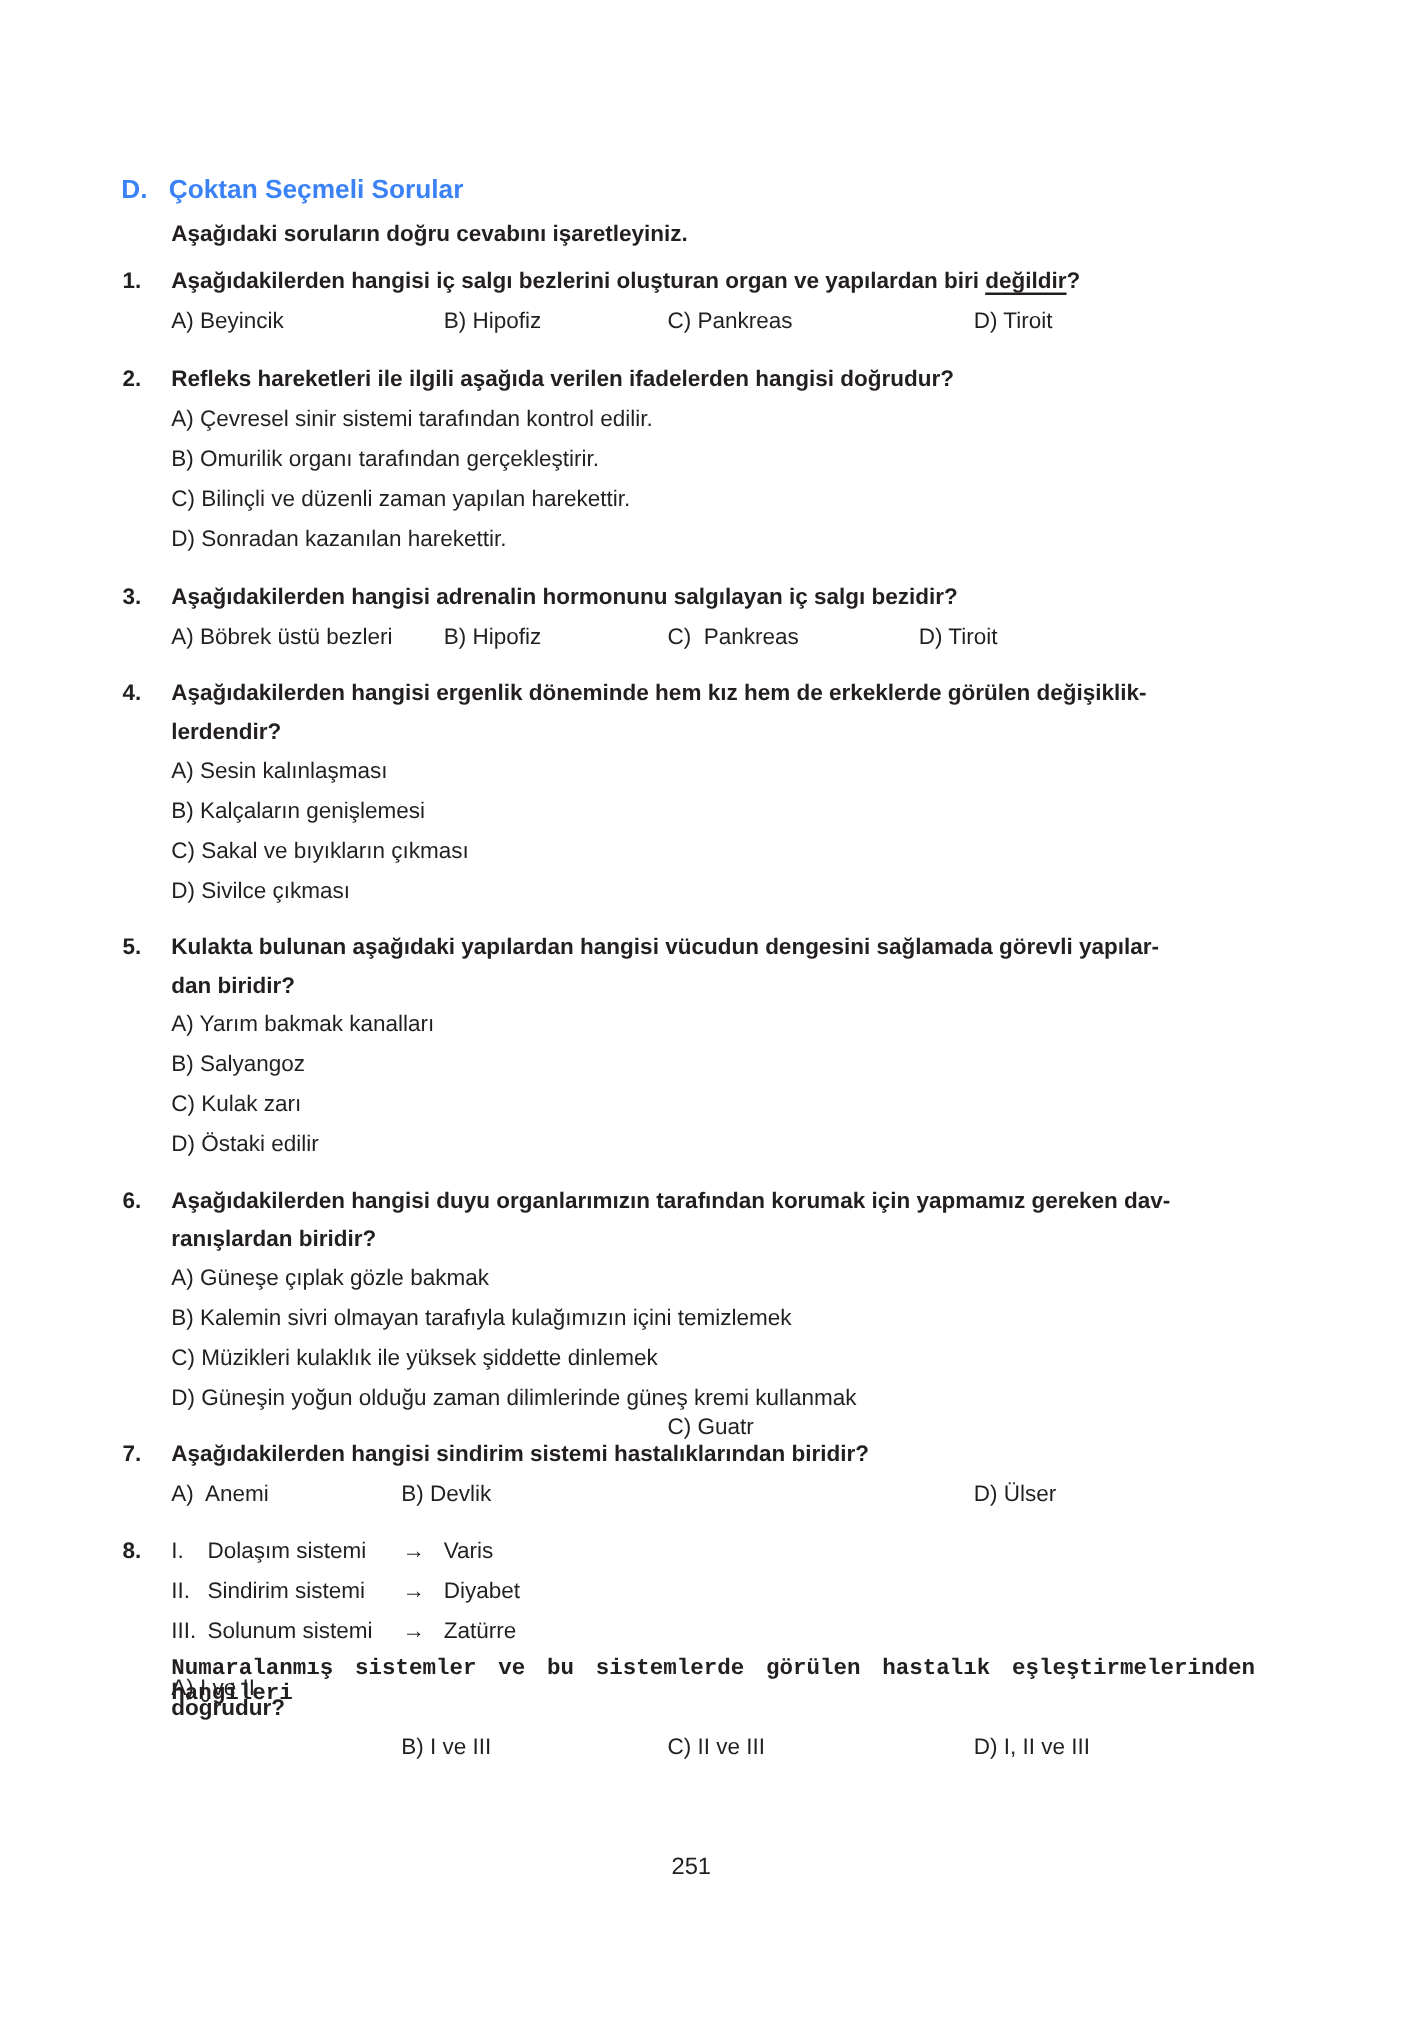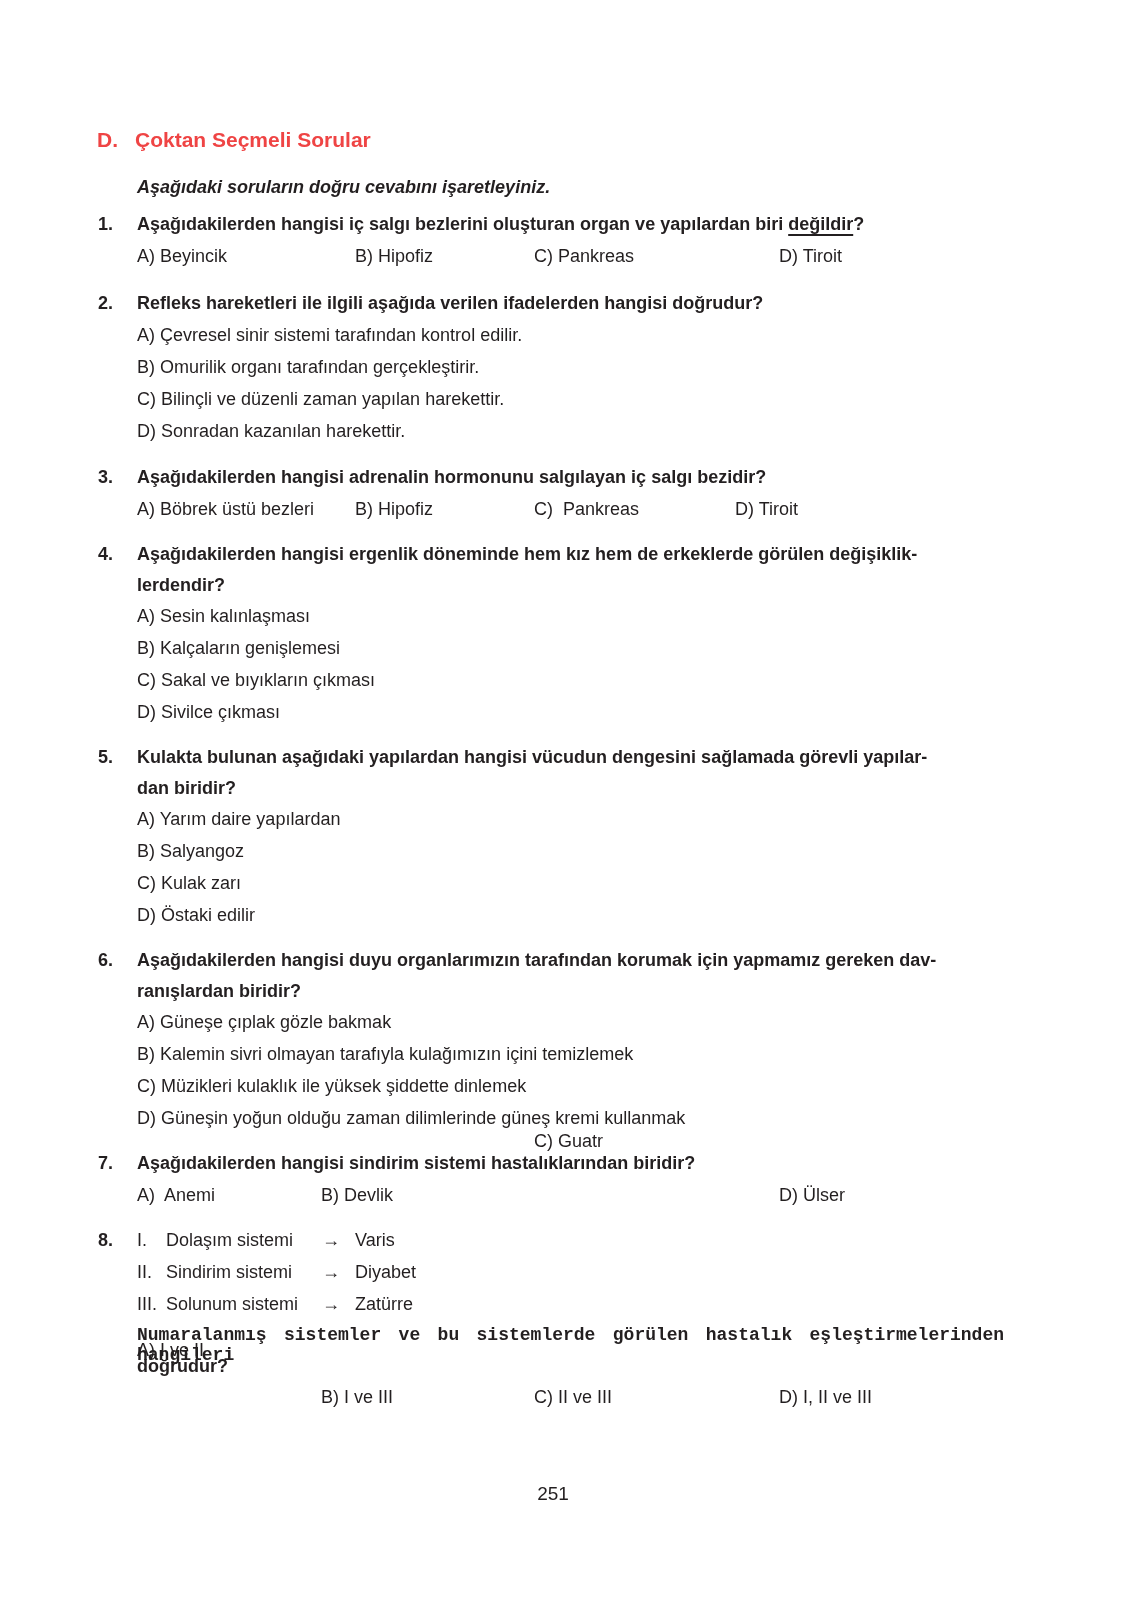--- a/index.html
+++ b/index.html
@@ -2,24 +2,24 @@
 <html><head>
   <meta charset="utf-8">
   <style>
     html, body { margin: 0; padding: 0; background: #ffffff; }
     body {
       width: 1134px; height: 1616px; position: relative; overflow: hidden;
       font-family: "Liberation Sans", sans-serif; color: #231f20;
     }
     .abs { position: absolute; white-space: nowrap; }
     .section-title {
-      left: 97px; top: 128px; font-size: 21px; font-weight: bold; color: #ef4444;
+      left: 97px; top: 140px; font-size: 21px; font-weight: bold; color: #3b82f6;
     }
     .section-title .letter { display: inline-block; width: 38px; }
-    .instruction { left: 137px; top: 177px; font-size: 18px; font-weight: bold; font-style: italic; }
+    .instruction { left: 137px; top: 177px; font-size: 18px; font-weight: bold; }
     .qnum { font-size: 18px; font-weight: bold; left: 98px; }
     .qtext { font-size: 18px; font-weight: bold; left: 137px; }
     .opt { font-size: 18px; }
     .underline { text-decoration: underline; text-underline-offset: 4px; text-decoration-thickness: 1.5px; }
     .qtext.justify { white-space: normal; width: 867px; text-align: justify; text-align-last: justify; font-family: Liberation Mono, monospace; }
     .arrow { display: inline-block; width: 30px; text-align: center; }
     .page-number { left: 0; width: 1106px; text-align: center; top: 1483px; font-size: 19px; }
   </style>
 </head>
 <body>
@@ -65,21 +65,21 @@
     <div class="abs opt" style="left:137px;top:606px">A) Sesin kalınlaşması</div>
     <div class="abs opt" style="left:137px;top:638px">B) Kalçaların genişlemesi</div>
     <div class="abs opt" style="left:137px;top:670px">C) Sakal ve bıyıkların çıkması</div>
     <div class="abs opt" style="left:137px;top:702px">D) Sivilce çıkması</div>
   </div>
 
   <div>
     <div class="abs qnum" style="top:747px">5.</div>
     <div class="abs qtext" style="top:747px">Kulakta bulunan aşağıdaki yapılardan hangisi vücudun dengesini sağlamada görevli yapılar-</div>
     <div class="abs qtext" style="top:778px">dan biridir?</div>
-    <div class="abs opt" style="left:137px;top:809px">A) Yarım daire yapılardan</div>
+    <div class="abs opt" style="left:137px;top:809px">A) Yarım bakmak kanalları</div>
     <div class="abs opt" style="left:137px;top:841px">B) Salyangoz</div>
     <div class="abs opt" style="left:137px;top:873px">C) Kulak zarı</div>
     <div class="abs opt" style="left:137px;top:905px">D) Östaki edilir</div>
   </div>
 
   <div>
     <div class="abs qnum" style="top:950px">6.</div>
     <div class="abs qtext" style="top:950px">Aşağıdakilerden hangisi duyu organlarımızın tarafından korumak için yapmamız gereken dav-</div>
     <div class="abs qtext" style="top:981px">ranışlardan biridir?</div>
     <div class="abs opt" style="left:137px;top:1012px">A) Güneşe çıplak gözle bakmak</div>

